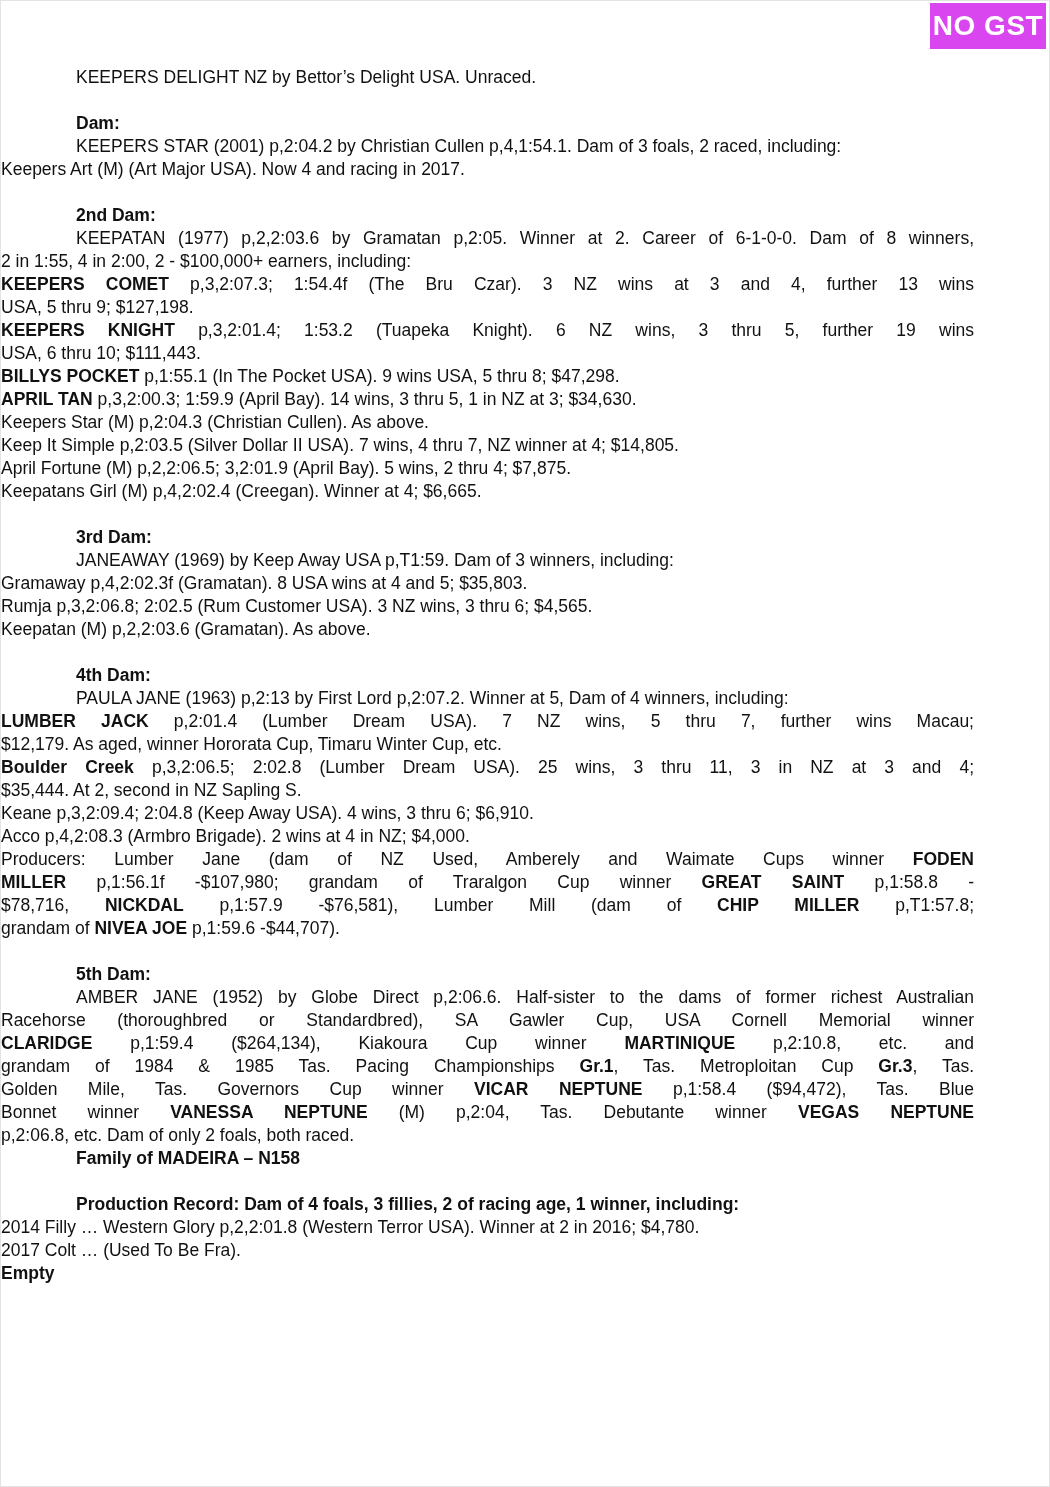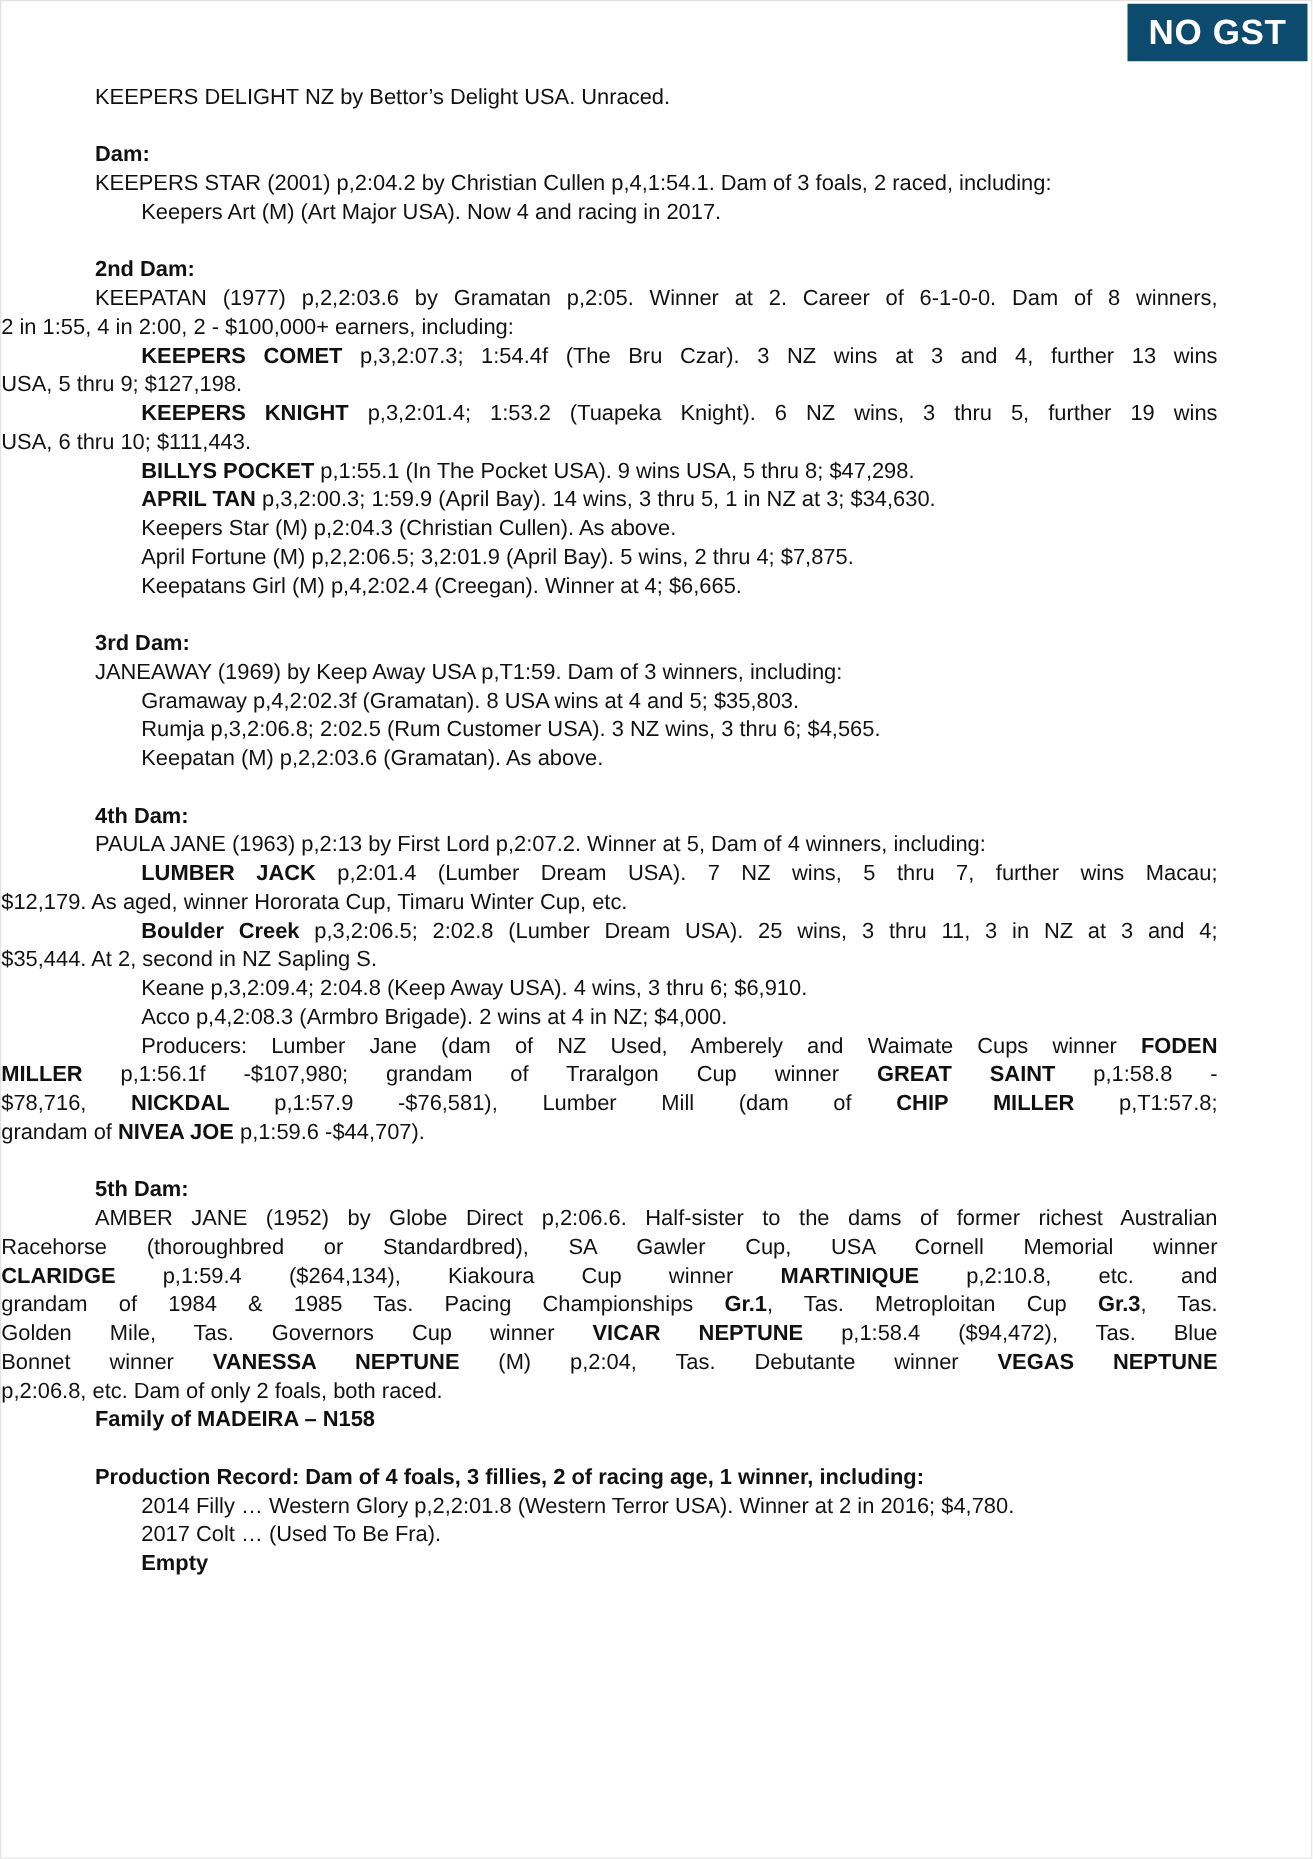--- a/index.html
+++ b/index.html
@@ -12,40 +12,40 @@
     box-sizing: border-box;
     font-family: "Liberation Sans", "DejaVu Sans", sans-serif;
     font-size: 17.5px;
     color: #111111;
     overflow: hidden;
   }
   .badge {
     position: absolute;
     top: 2px;
     right: 3px;
-    width: 144px;
+    width: 116px;
     height: 46px;
-    background: #0c4a6e;
+    background: #d946ef;
     color: #ffffff;
     font-weight: 700;
     font-size: 28px;
     line-height: 46px;
     text-align: center;
     letter-spacing: 0.5px;
   }
   .doc { padding-top: 65px; }
   .line {
     height: 23px;
     line-height: 23px;
     overflow: hidden;
     padding-right: 75px;
     white-space: normal;
   }
   .i0 { padding-left: 75px; }
-  .i1 { padding-left: 112px; }
+  .i1 { }
   .i2 { }
   .j  { text-align: justify; text-align-last: justify; }
   .b  { font-weight: 700; }
 </style>
 </head>
 <body>
 
 <div class="page">
   <div class="badge">NO GST</div>
   <div class="doc">
@@ -58,20 +58,21 @@
       <div class="line i0"><span class="b">2nd Dam:</span></div>
       <div class="line i0 j"><span>KEEPATAN (1977) p,2,2:03.6 by Gramatan p,2:05. Winner at 2. Career of 6-1-0-0. Dam of 8 winners,</span></div>
       <div class="line i2"><span>2 in 1:55, 4 in 2:00, 2 - $100,000+ earners, including:</span></div>
       <div class="line i1 j"><span class="b">KEEPERS COMET</span><span> p,3,2:07.3; 1:54.4f (The Bru Czar). 3 NZ wins at 3 and 4, further 13 wins</span></div>
       <div class="line i2"><span>USA, 5 thru 9; $127,198.</span></div>
       <div class="line i1 j"><span class="b">KEEPERS KNIGHT</span><span> p,3,2:01.4; 1:53.2 (Tuapeka Knight). 6 NZ wins, 3 thru 5, further 19 wins</span></div>
       <div class="line i2"><span>USA, 6 thru 10; $111,443.</span></div>
       <div class="line i1"><span class="b">BILLYS POCKET</span><span> p,1:55.1 (In The Pocket USA). 9 wins USA, 5 thru 8; $47,298.</span></div>
       <div class="line i1"><span class="b">APRIL TAN</span><span> p,3,2:00.3; 1:59.9 (April Bay). 14 wins, 3 thru 5, 1 in NZ at 3; $34,630.</span></div>
       <div class="line i1"><span>Keepers Star (M) p,2:04.3 (Christian Cullen). As above.</span></div>
+      <div class="line i1"><span>Keep It Simple p,2:03.5 (Silver Dollar II USA). 7 wins, 4 thru 7, NZ winner at 4; $14,805.</span></div>
       <div class="line i1"><span>April Fortune (M) p,2,2:06.5; 3,2:01.9 (April Bay). 5 wins, 2 thru 4; $7,875.</span></div>
       <div class="line i1"><span>Keepatans Girl (M) p,4,2:02.4 (Creegan). Winner at 4; $6,665.</span></div>
       <div class="line i0"></div>
       <div class="line i0"><span class="b">3rd Dam:</span></div>
       <div class="line i0"><span>JANEAWAY (1969) by Keep Away USA p,T1:59. Dam of 3 winners, including:</span></div>
       <div class="line i1"><span>Gramaway p,4,2:02.3f (Gramatan). 8 USA wins at 4 and 5; $35,803.</span></div>
       <div class="line i1"><span>Rumja p,3,2:06.8; 2:02.5 (Rum Customer USA). 3 NZ wins, 3 thru 6; $4,565.</span></div>
       <div class="line i1"><span>Keepatan (M) p,2,2:03.6 (Gramatan). As above.</span></div>
       <div class="line i0"></div>
       <div class="line i0"><span class="b">4th Dam:</span></div>

